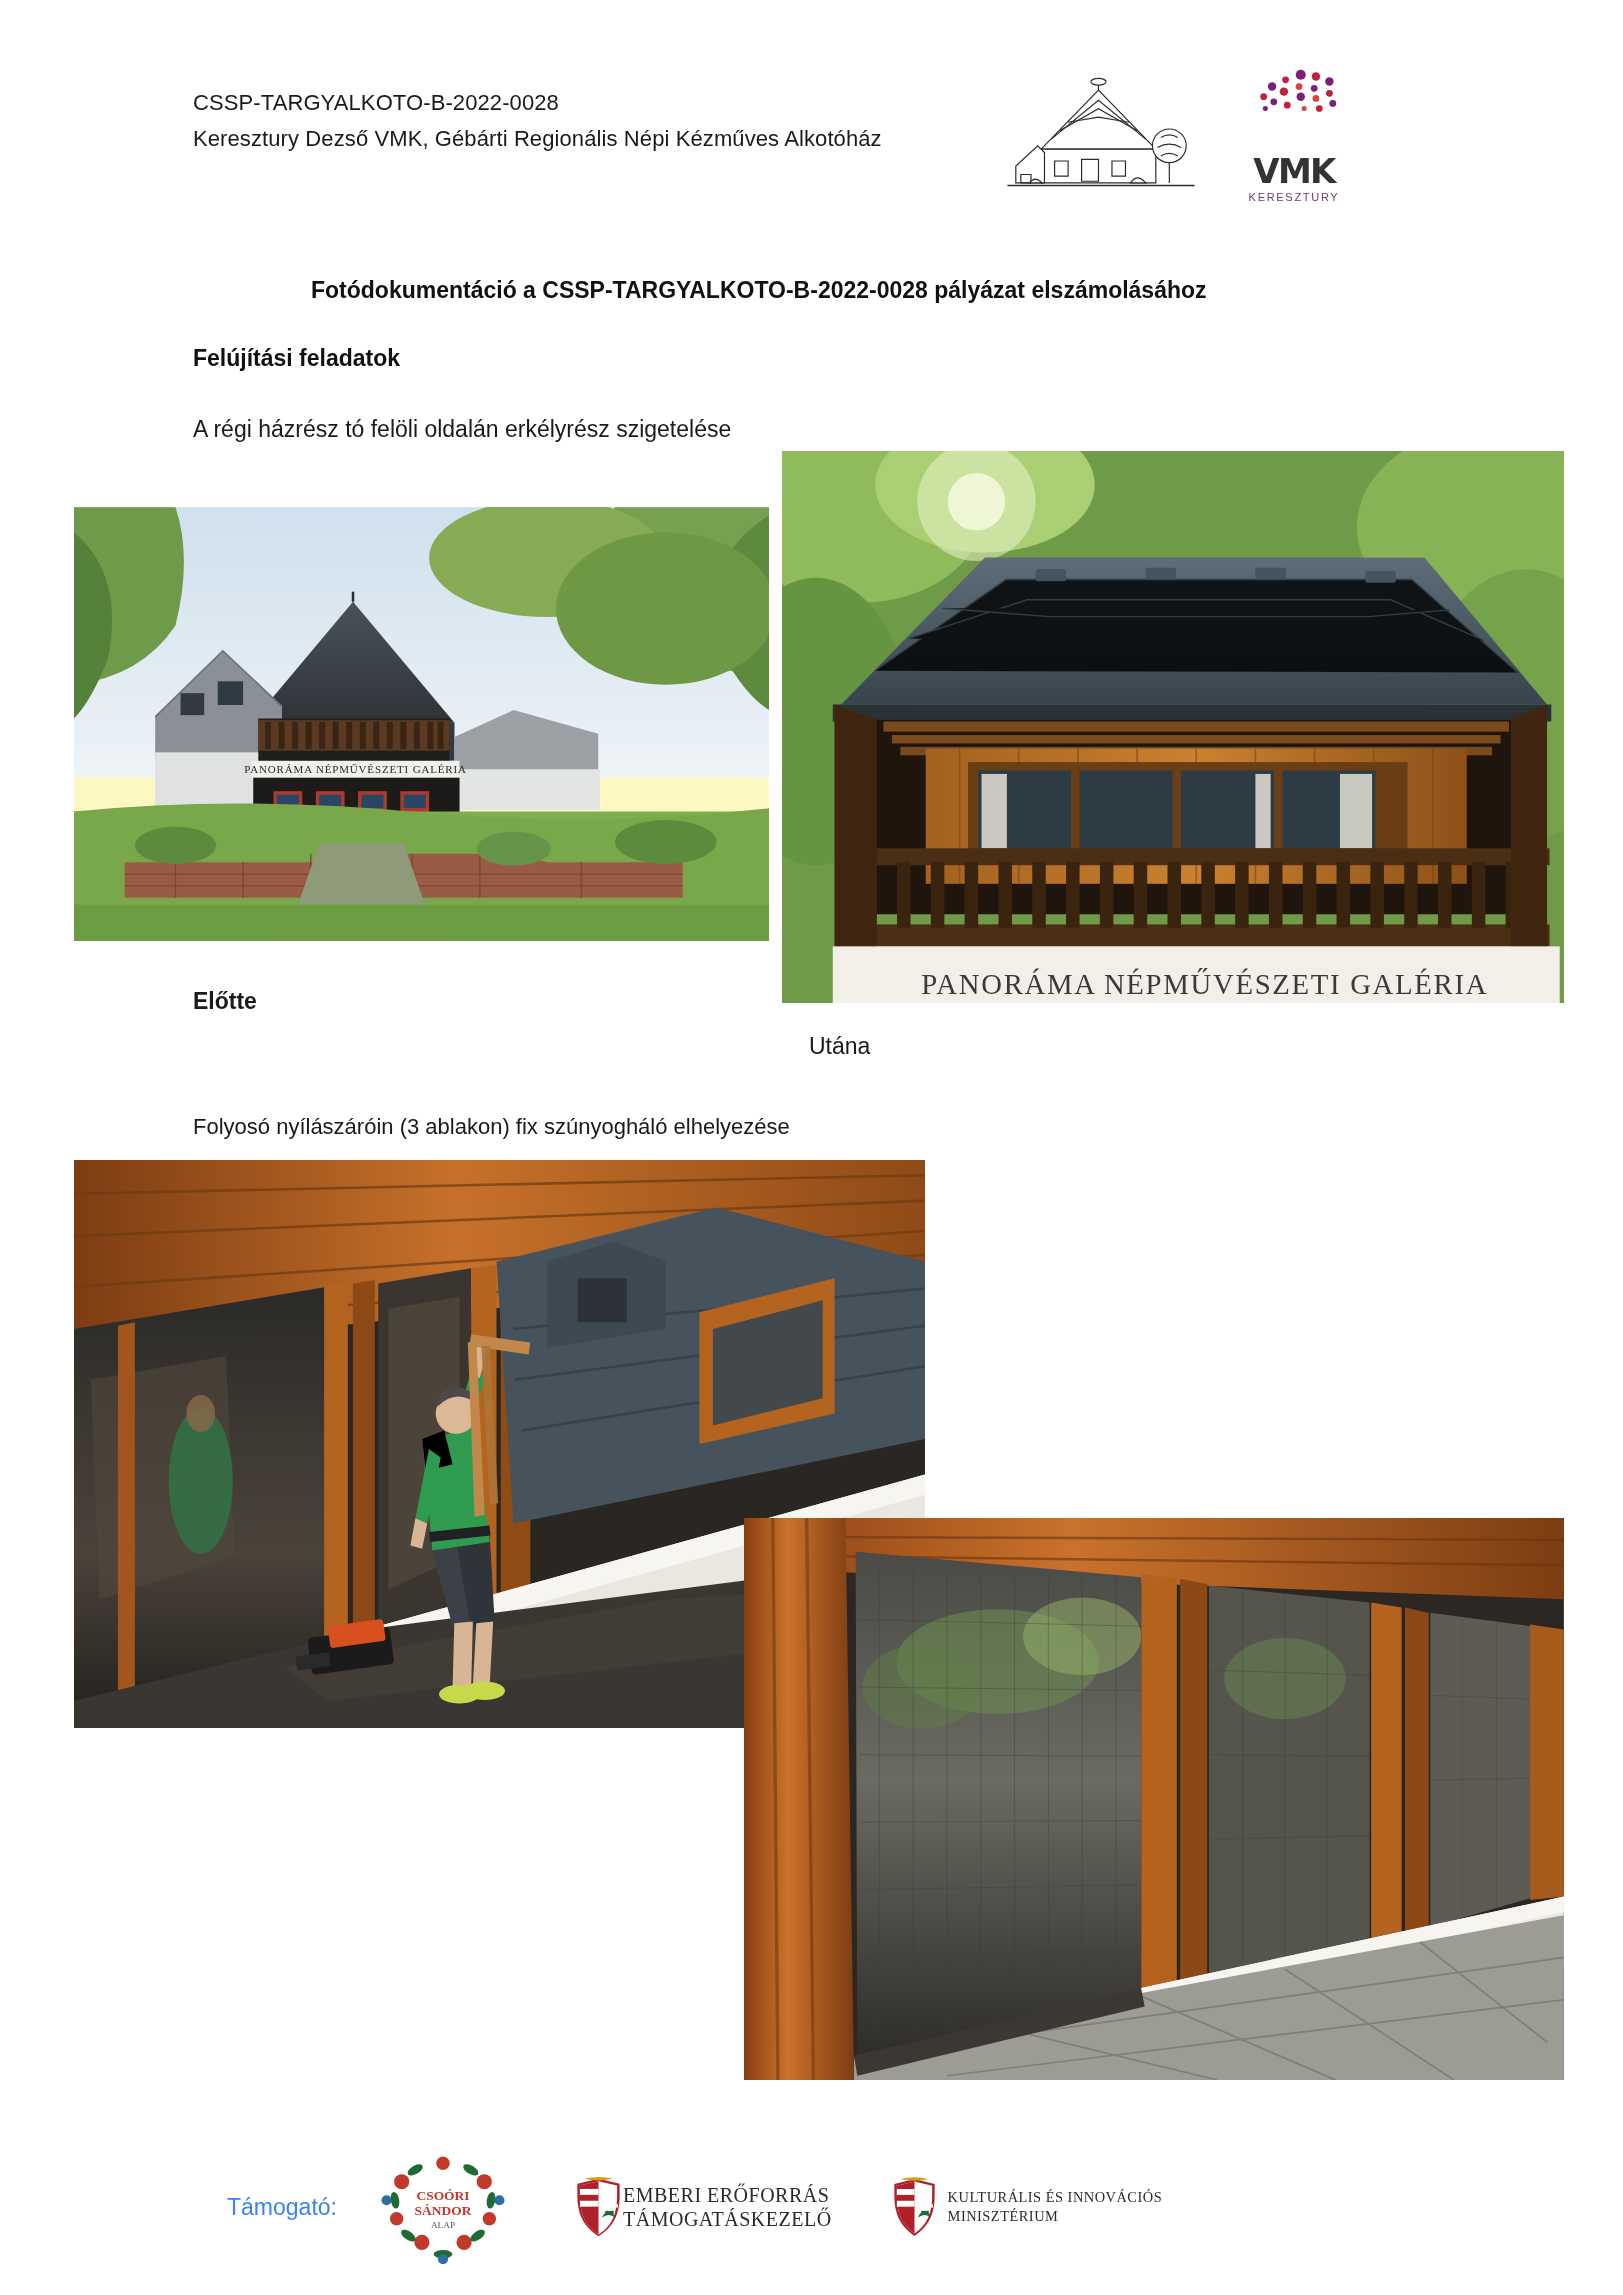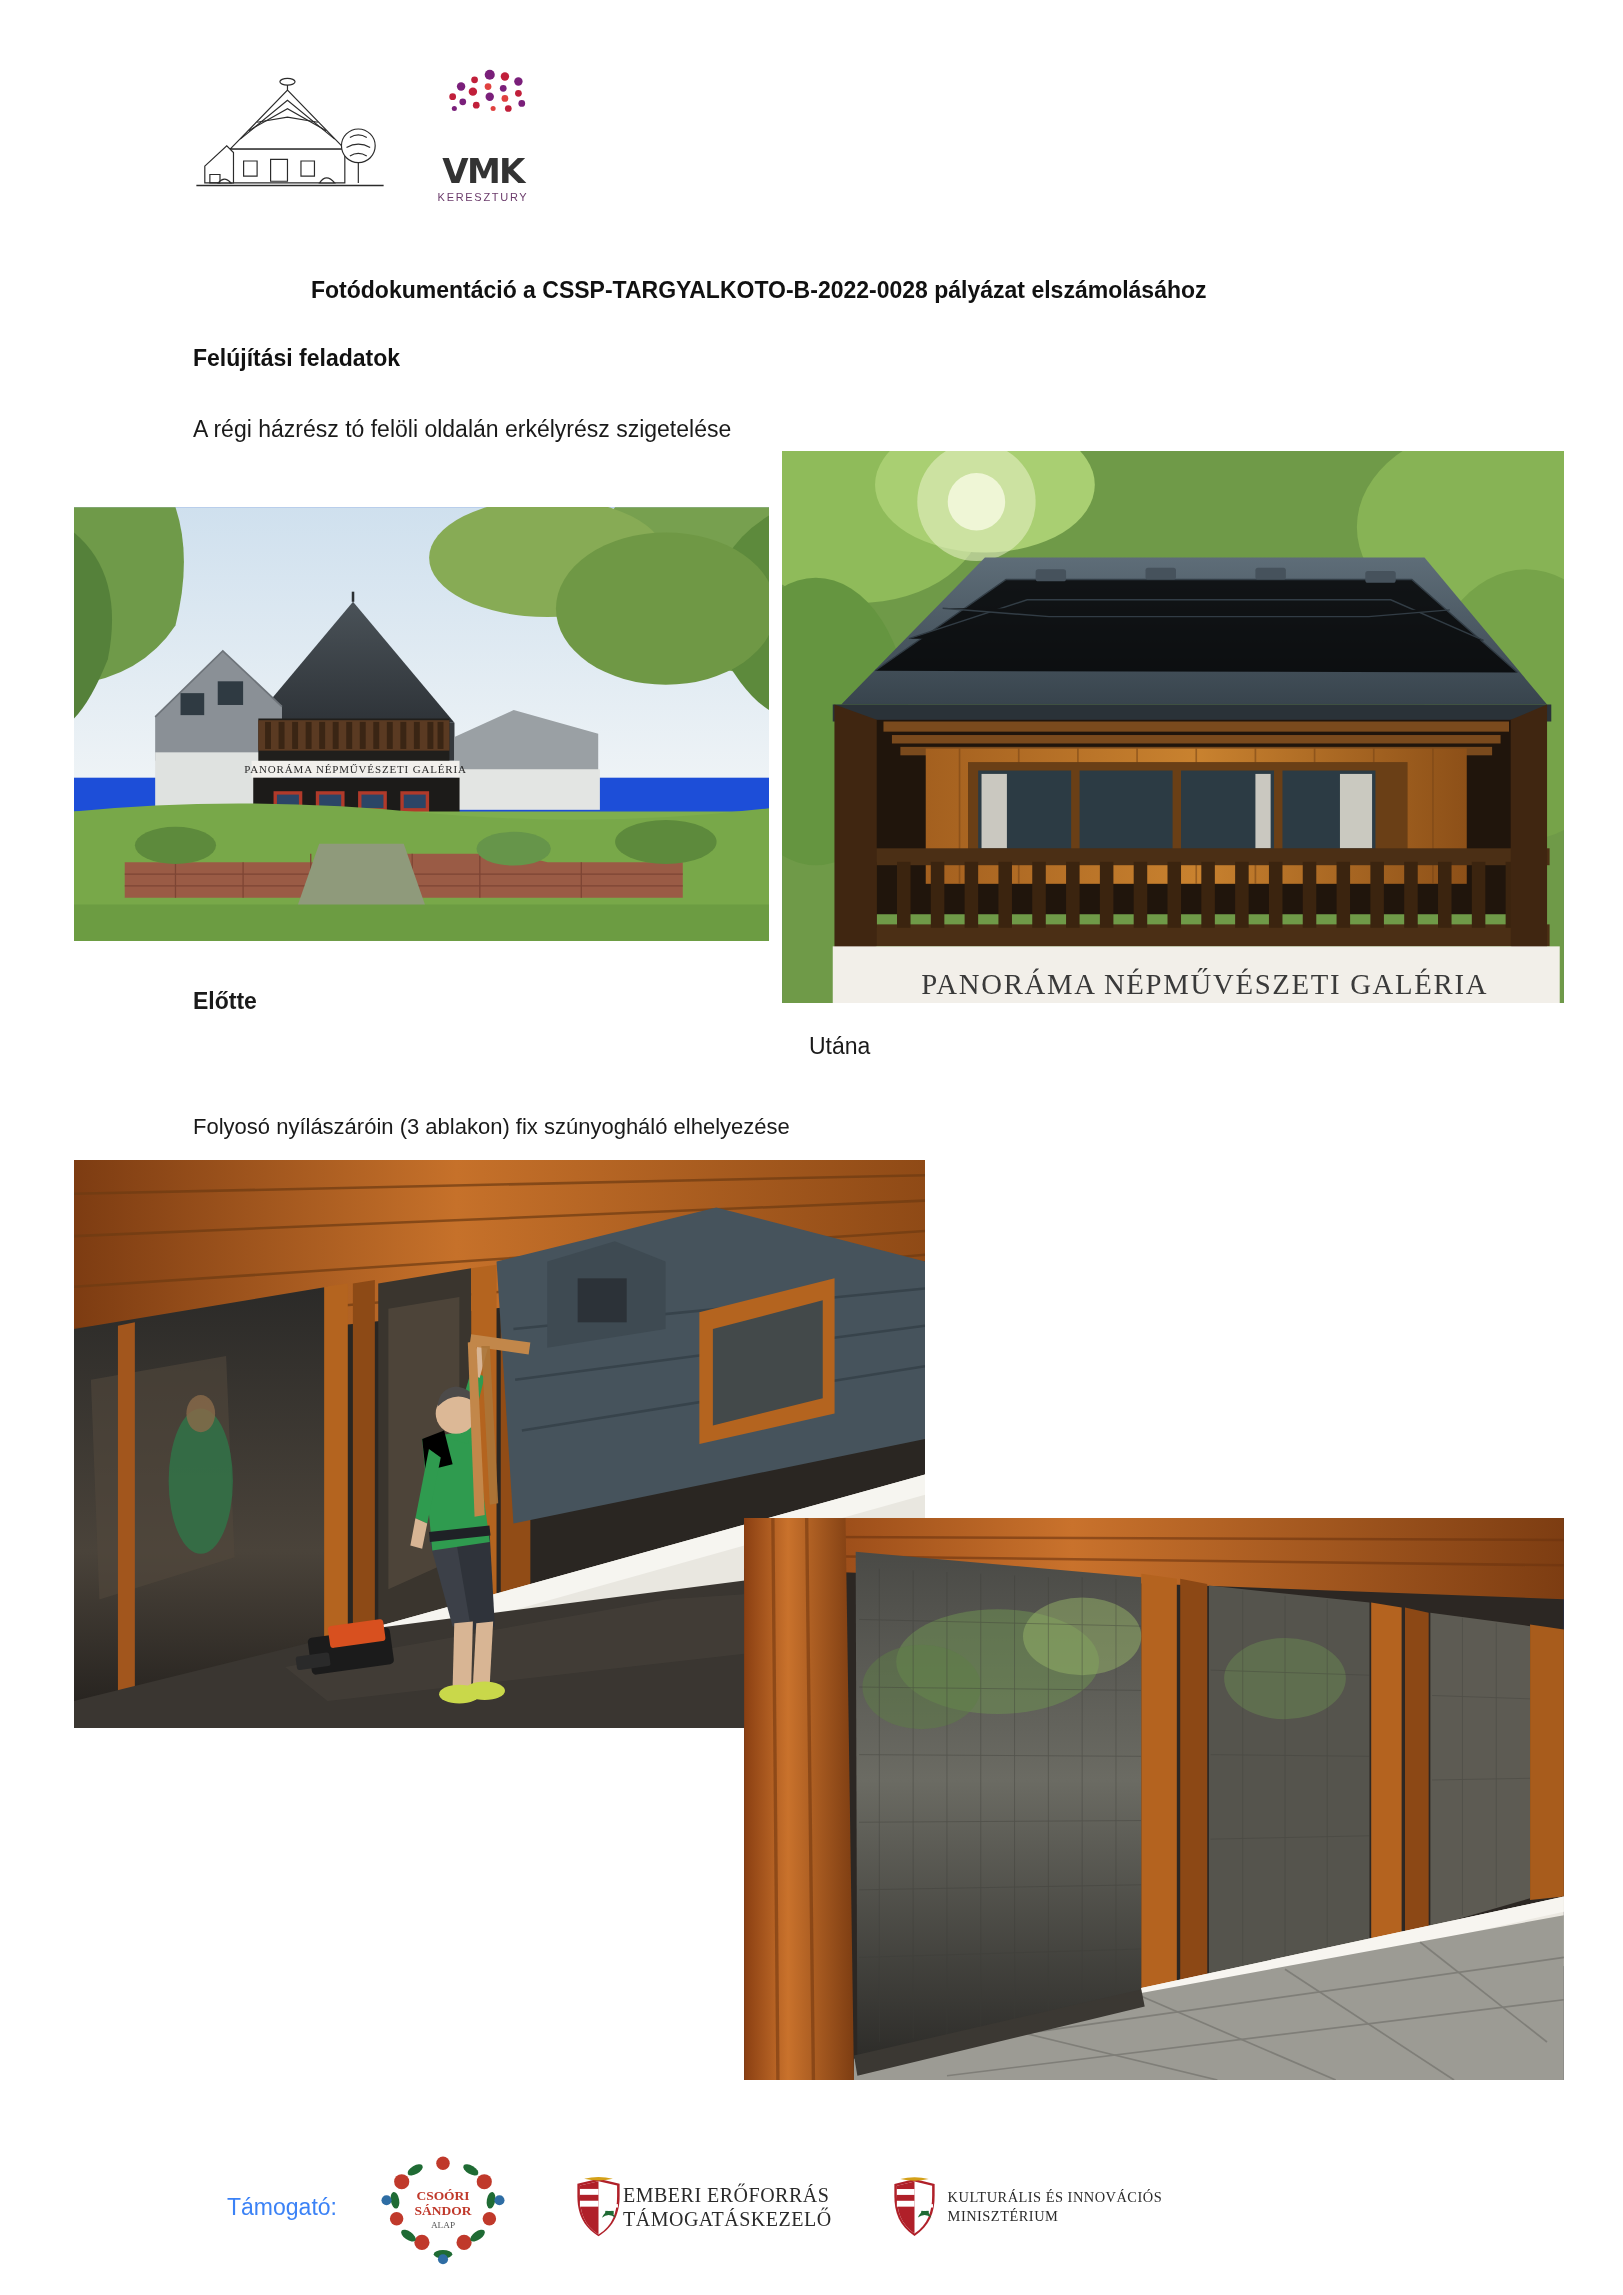--- a/index.html
+++ b/index.html
@@ -120,21 +120,21 @@
     left: 809px;
     top: 1033px;
     font-size: 23px;
     color: #1a1a1a;
   }
 
   
   .photo {
     position: absolute;
     overflow: hidden;
-    background: #1d4ed8;
+    background: #fef9c3;
   }
   .photo-1 { left: 74px;  top: 507px;  width: 695px;  height: 434px; }
   .photo-2 { left: 782px; top: 451px;  width: 782px;  height: 552px; }
   .photo-3 { left: 74px;  top: 1160px; width: 851px; height: 568px; }
   .photo-4 { left: 744px; top: 1518px; width: 820px;  height: 562px; }
 
   .photo canvas, .photo svg { display: block; }
 
   
   .footer {
@@ -185,20 +185,24 @@
     letter-spacing: 0.5px;
     text-align: left;
   }
 </style>
 </head>
 <body>
 
 <div class="page">
 
   <div class="header">
+    <div class="header-text">
+      <div>CSSP-TARGYALKOTO-B-2022-0028</div>
+      <div>Keresztury Dezső VMK, Gébárti Regionális Népi Kézműves Alkotóház</div>
+    </div>
 
     <div class="header-logos">
 
       <div class="logo-house">
         <svg width="194" height="127" viewBox="0 0 230 150">
           <g stroke="#2b2b2b" fill="none" stroke-width="1.4">
 
             <path d="M4 139 H226" stroke-width="1.8"></path>
 
             <path d="M44 96 L112 26 L180 96 Z" fill="#ffffff"></path>

